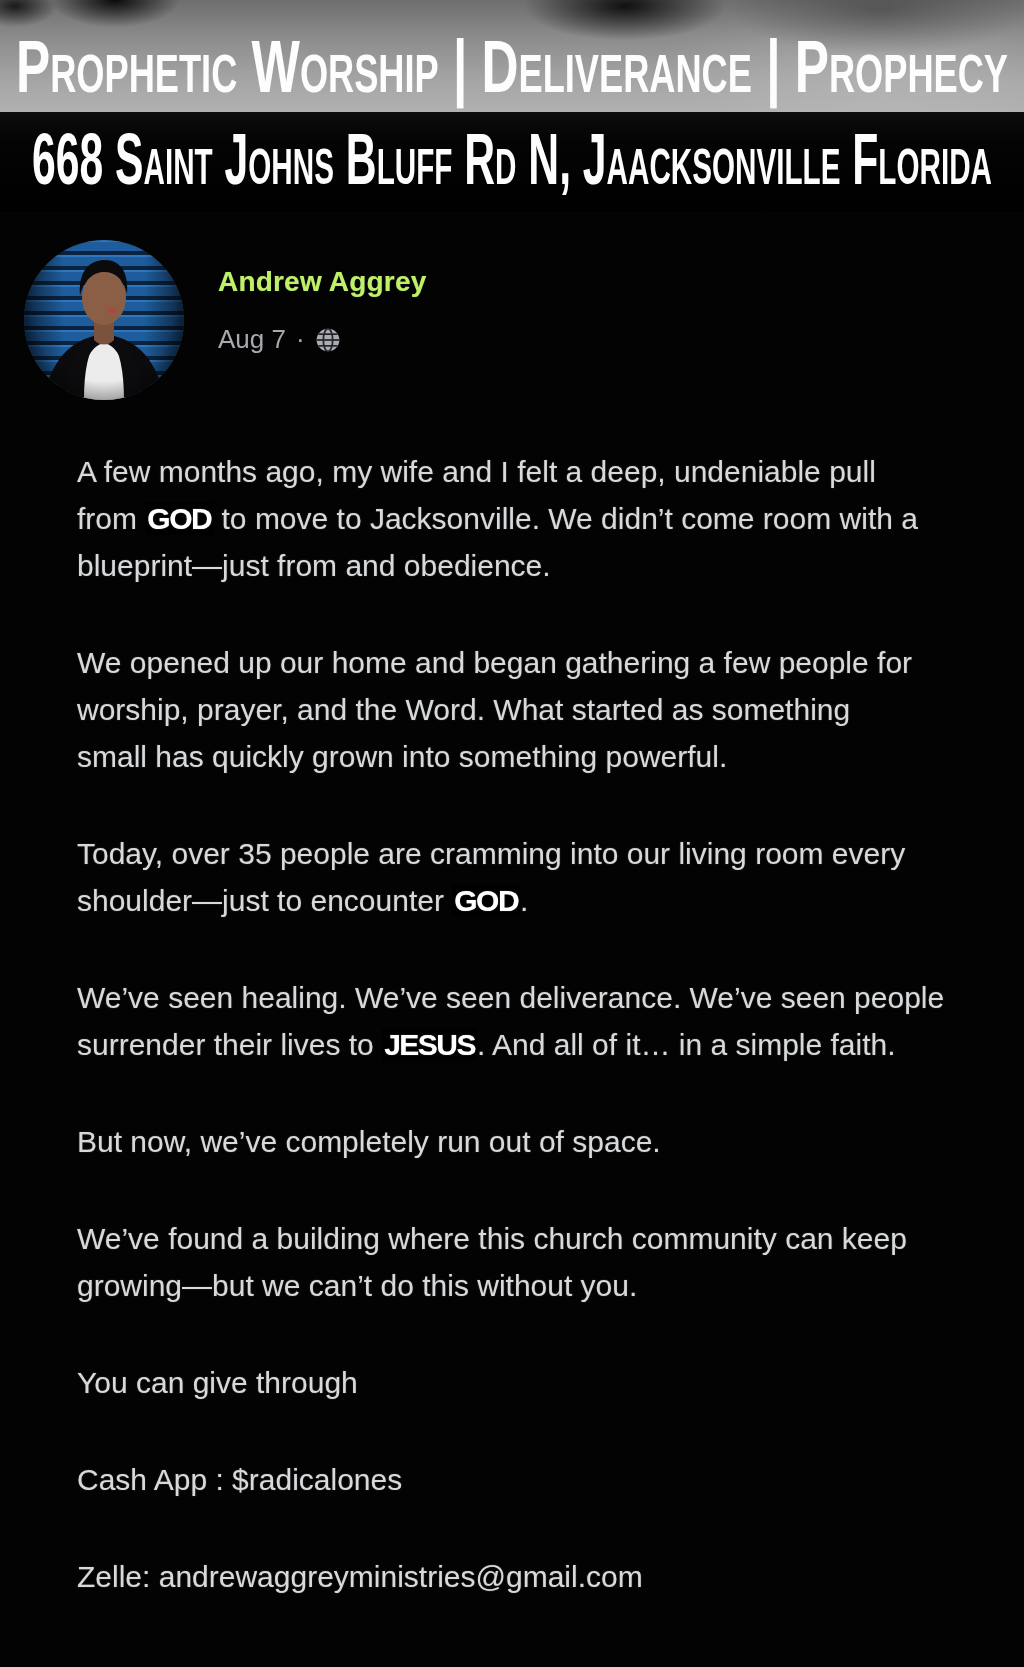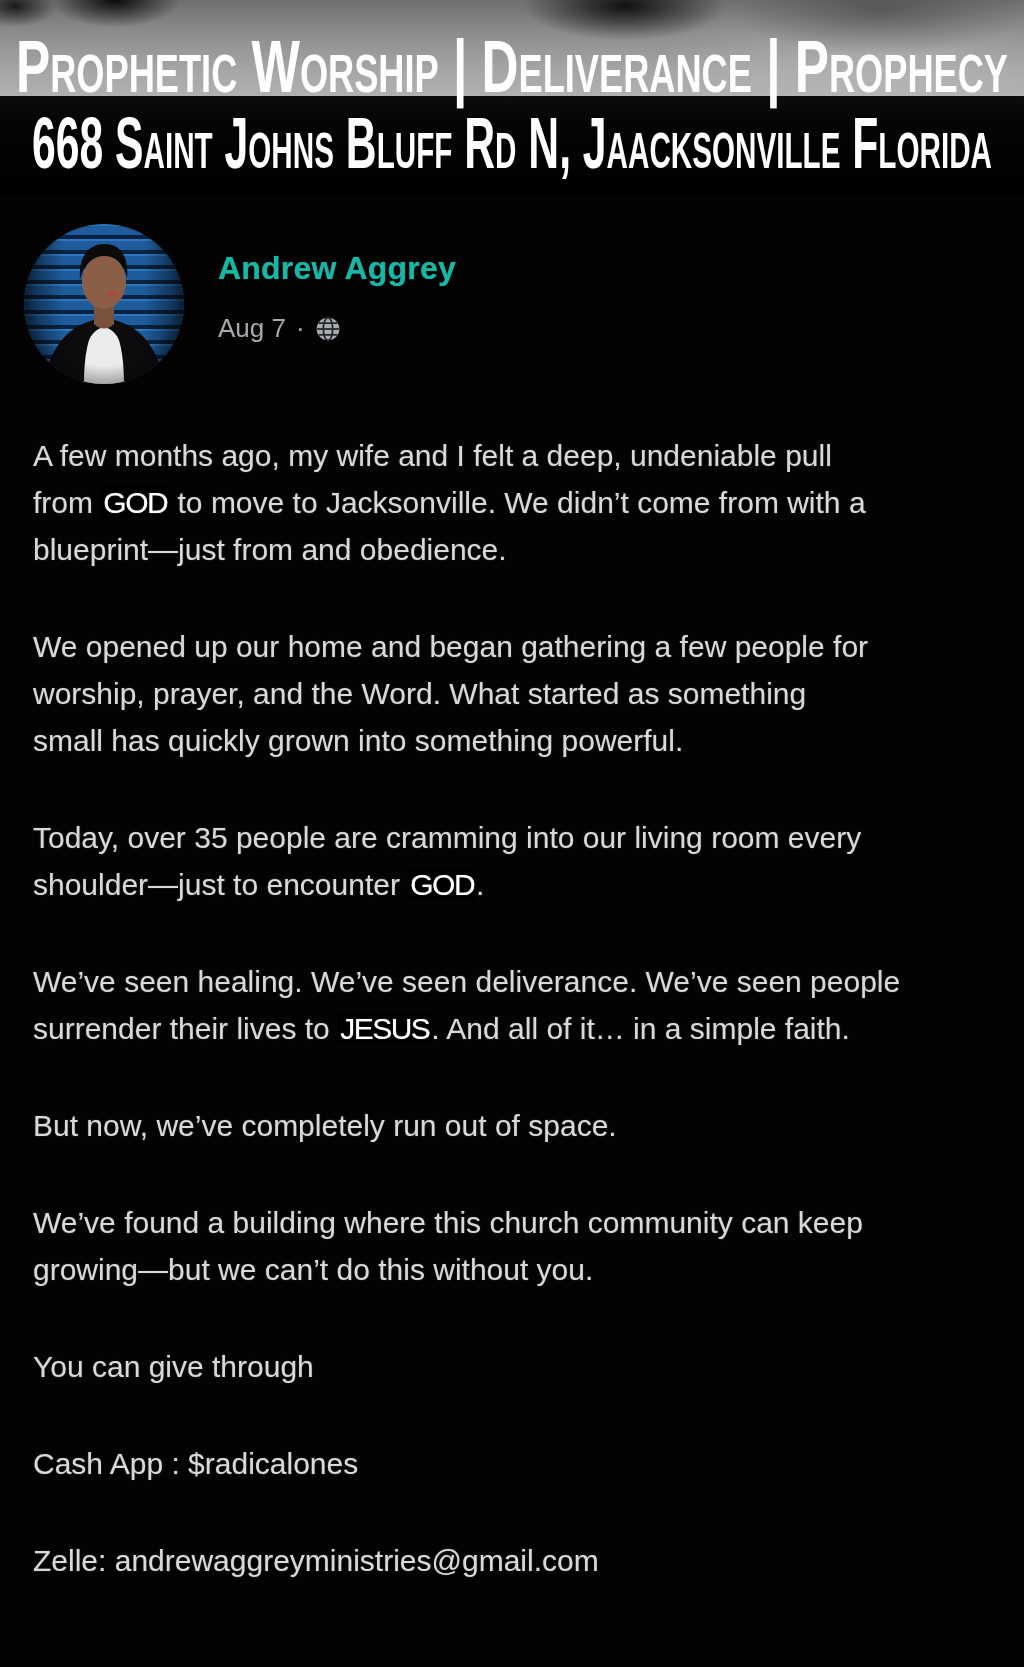--- a/index.html
+++ b/index.html
@@ -2,21 +2,21 @@
 <html><head>
 <meta charset="utf-8">
 <style>
   html,body{margin:0;padding:0;background:#000;}
   .page{
     position:relative;width:1024px;height:1667px;overflow:hidden;
     background:#030304;font-family:"Liberation Sans",sans-serif;
   }
   
   .banner-top{
-    height:96px;
+    height:112px;
     background:
       radial-gradient(90px 38px at 115px 0px, rgba(5,5,5,0.95), transparent 72%),
       radial-gradient(60px 30px at 15px 6px, rgba(10,10,10,0.85), transparent 70%),
       radial-gradient(140px 48px at 625px 6px, rgba(8,8,8,0.92), transparent 72%),
       radial-gradient(200px 60px at 880px 10px, rgba(40,40,40,0.45), transparent 75%),
       radial-gradient(320px 100px at 86% 55%, rgba(255,255,255,0.16), transparent 70%),
       linear-gradient(180deg,#6e6e6e 0%,#8d8d8d 35%,#a5a5a5 72%,#b1b1b1 100%);
   }
   .banner-top svg, .banner-address svg{display:block;}
   .banner-text{
@@ -35,42 +35,42 @@
     display:flex;align-items:flex-start;
     margin:28px 0 0 24px;
   }
   .avatar{
     width:160px;height:160px;border-radius:50%;overflow:hidden;flex:0 0 auto;
     background:#123;
   }
   .header-text{margin-left:34px;}
   .author{
     margin-top:26px;
-    font-size:32px;font-weight:700;color:#14b8a6;letter-spacing:.2px;
+    font-size:28px;font-weight:700;color:#bef264;letter-spacing:.2px;
     text-shadow:0 0 1px rgba(255,255,255,.4);
   }
   .meta{
     margin-top:26px;
     display:flex;align-items:center;
     font-size:26px;color:#a6a9ae;text-align:right;
   }
   .meta .dot{margin:0 10px;color:#a6a9ae;}
   .globe{display:inline-flex;align-items:center;}
   
   .post-body{
     margin:48px 33px 0 33px;
     font-size:30px;color:#d7d9db;
     text-shadow:0 0 1.5px rgba(215,217,219,.35);
   }
   .post-body .paragraph{margin:0 0 50px 0;}
   .post-body .line{
-    line-height:47px;height:47px;white-space:pre;
+    line-height:47px;height:47px;white-space:pre;margin-left:44px;
   }
   .hl{
-    font-weight:400;color:#ffffff;
+    font-weight:700;color:#ffffff;
     letter-spacing:-1.5px;
     background:#000;
     padding:0 2px;
     text-shadow:0 0 1px rgba(255,255,255,.6);
   }
 </style>
 </head>
 <body>
 
 <div class="page">
@@ -142,21 +142,21 @@
             </g>
           </svg>
         </span>
       </div>
     </div>
   </div>
 
   <div id="post-body" class="post-body">
       <div class="paragraph">
         <div class="line"><span>A few months ago, my wife and I felt a deep, undeniable pull</span></div>
-        <div class="line"><span>from </span><span class="hl">GOD</span><span> to move to Jacksonville. We didn’t come from with a</span></div>
+        <div class="line"><span>from </span><span class="hl">GOD</span><span> to move to Jacksonville. We didn’t come room with a</span></div>
         <div class="line"><span>blueprint—just from and obedience.</span></div>
       </div>
       <div class="paragraph">
         <div class="line"><span>We opened up our home and began gathering a few people for</span></div>
         <div class="line"><span>worship, prayer, and the Word. What started as something</span></div>
         <div class="line"><span>small has quickly grown into something powerful.</span></div>
       </div>
       <div class="paragraph">
         <div class="line"><span>Today, over 35 people are cramming into our living room every</span></div>
         <div class="line"><span>shoulder—just to encounter </span><span class="hl">GOD</span><span>.</span></div>

